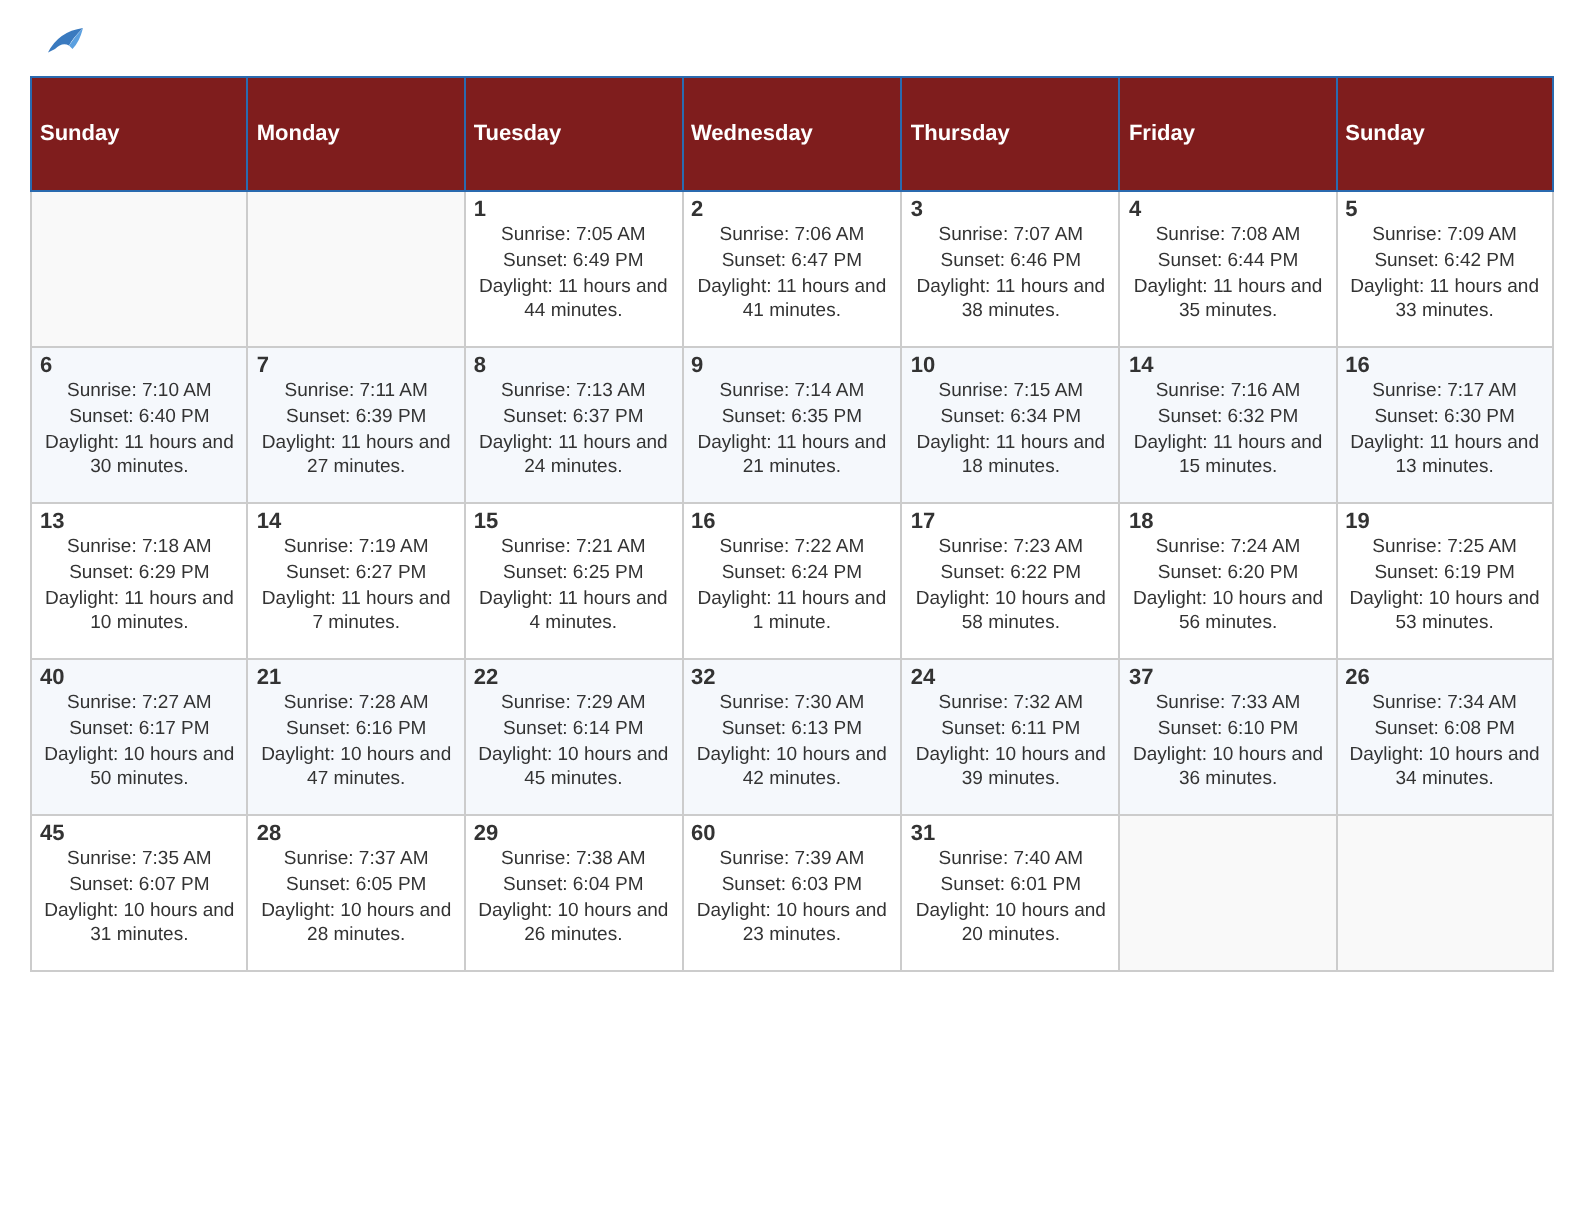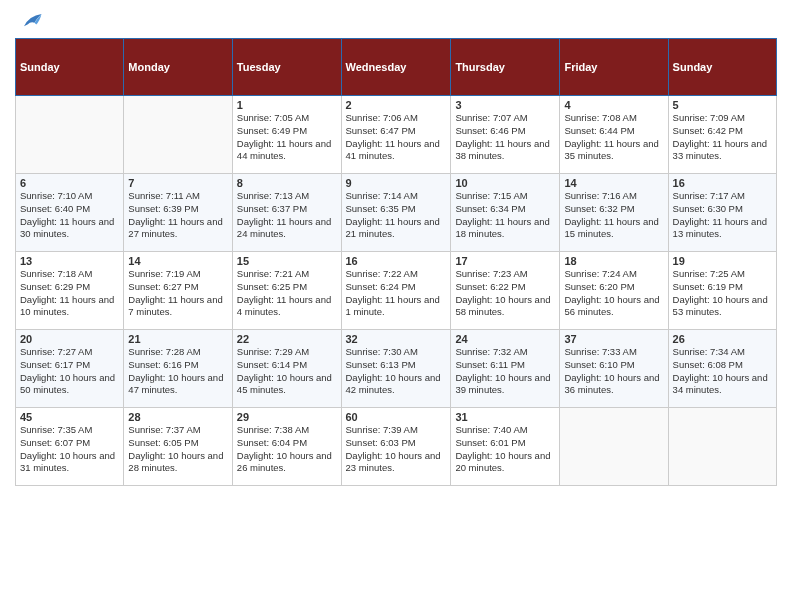--- a/index.html
+++ b/index.html
@@ -79,20 +79,21 @@
     .day-num {
       font-weight: bold;
       font-size: 11px;
       display: block;
       margin-bottom: 1px;
     }
     .day-info {
       font-size: 9.5px;
       line-height: 1.35;
       color: #333;
+      text-align: center;
     }
     td.empty {
       background: #f9f9f9;
     }
   </style>
 </head>
 <body>
 
 <div class="container">
   <div class="header">
@@ -209,21 +210,21 @@
             <span class="day-num">18</span>
             <div class="day-info">Sunrise: 7:24 AM<br>Sunset: 6:20 PM<br>Daylight: 10 hours and 56 minutes.</div>
           </td>
           <td>
             <span class="day-num">19</span>
             <div class="day-info">Sunrise: 7:25 AM<br>Sunset: 6:19 PM<br>Daylight: 10 hours and 53 minutes.</div>
           </td>
         </tr>
         <tr>
           <td>
-            <span class="day-num">20</span>
+            <span class="day-num">40</span>
             <div class="day-info">Sunrise: 7:27 AM<br>Sunset: 6:17 PM<br>Daylight: 10 hours and 50 minutes.</div>
           </td>
           <td>
             <span class="day-num">21</span>
             <div class="day-info">Sunrise: 7:28 AM<br>Sunset: 6:16 PM<br>Daylight: 10 hours and 47 minutes.</div>
           </td>
           <td>
             <span class="day-num">22</span>
             <div class="day-info">Sunrise: 7:29 AM<br>Sunset: 6:14 PM<br>Daylight: 10 hours and 45 minutes.</div>
           </td>

